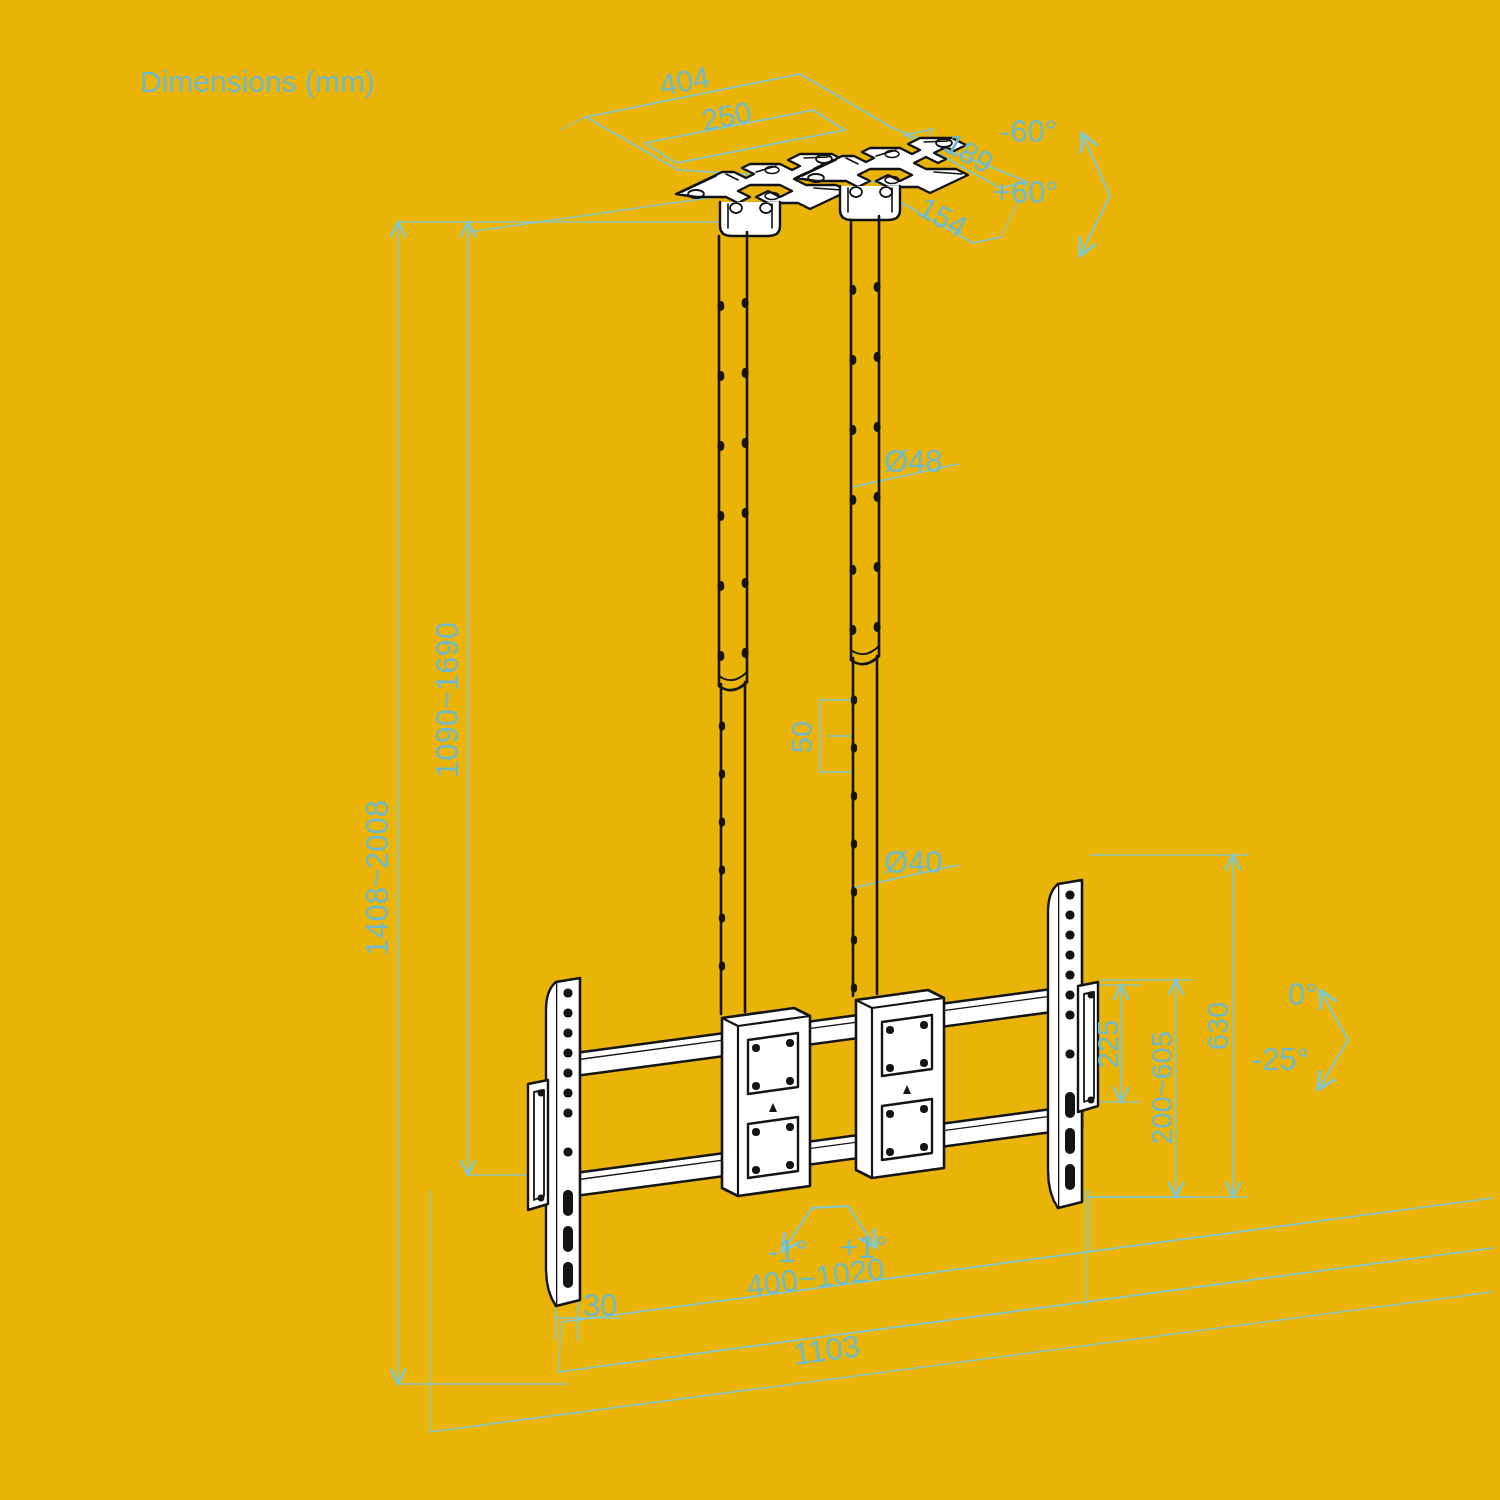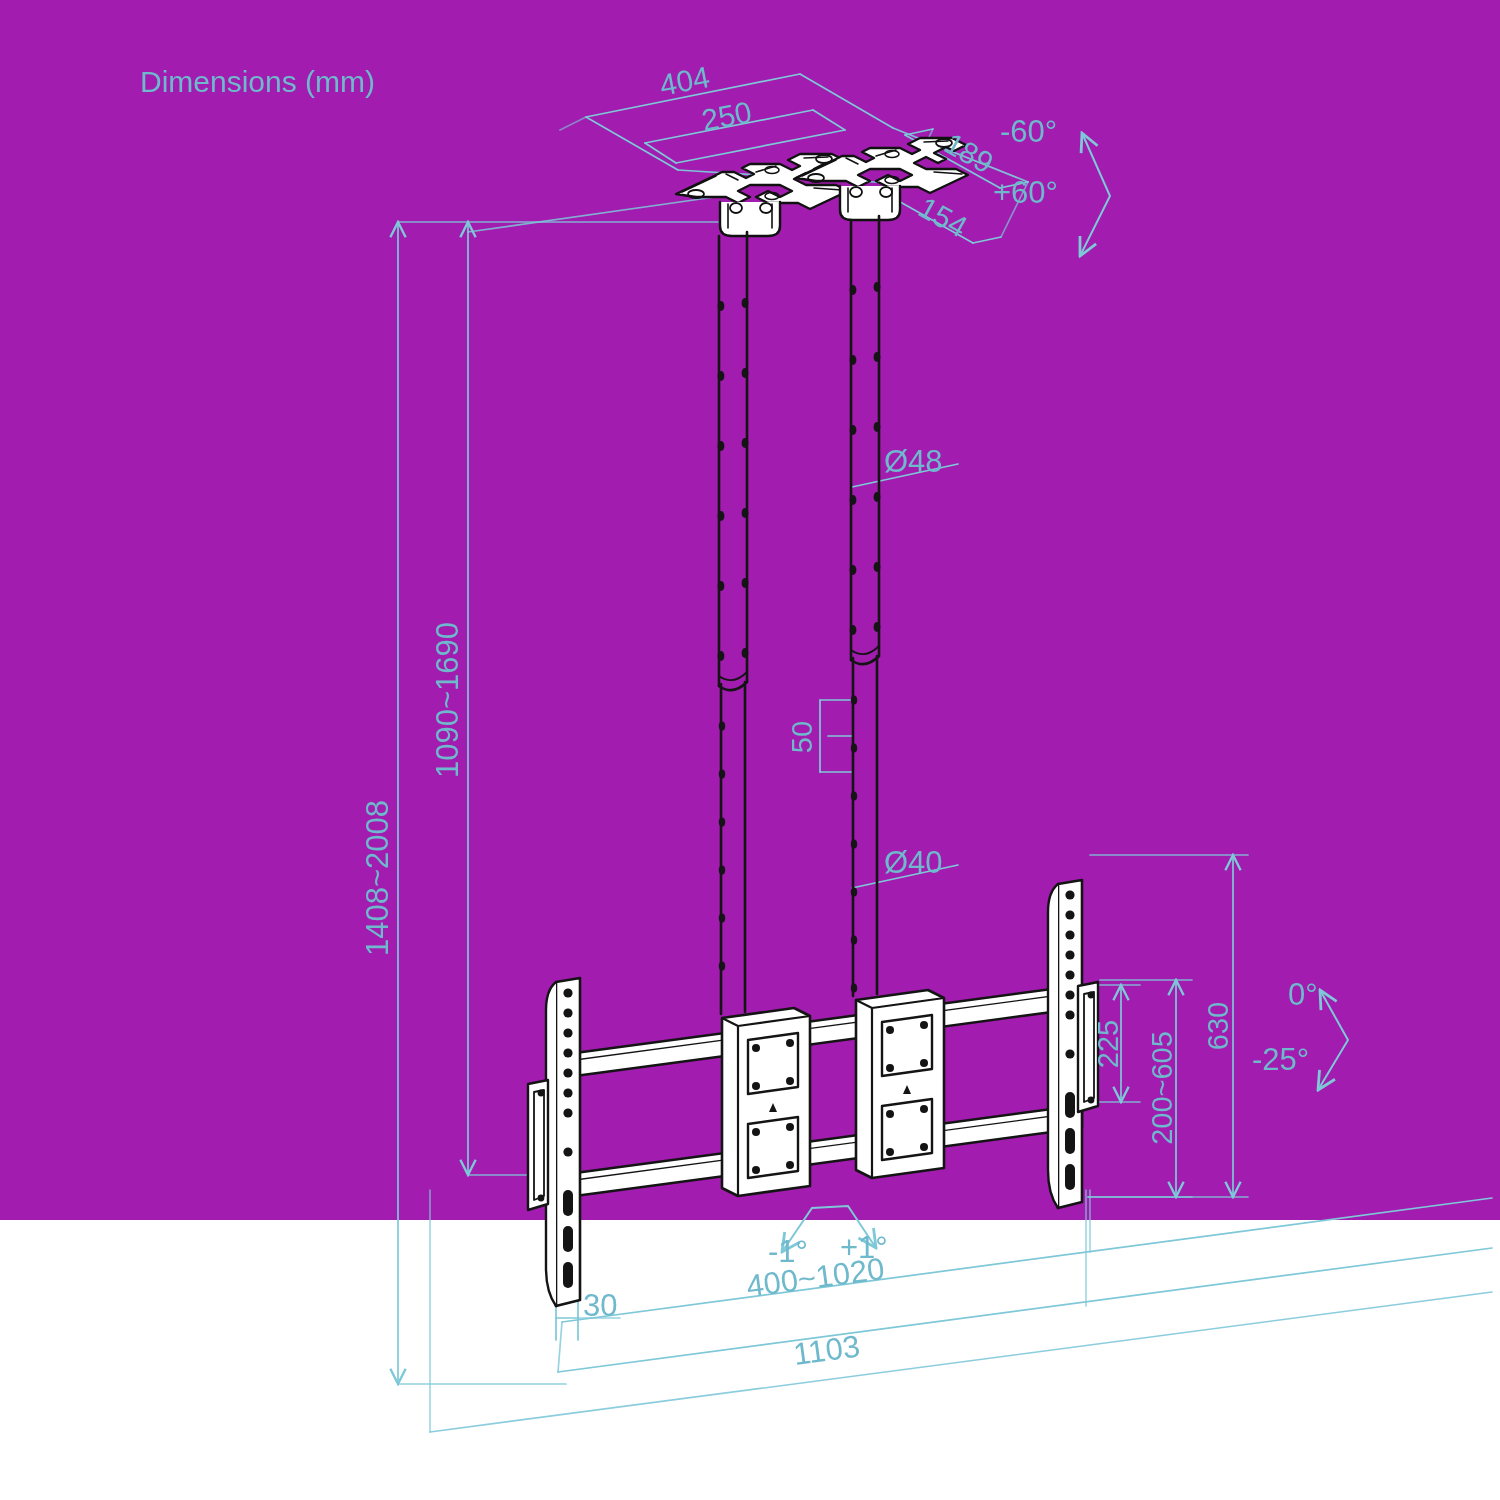--- a/index.html
+++ b/index.html
@@ -1,17 +1,17 @@
 <!DOCTYPE html>
 <html><head>
 <meta charset="utf-8">
 <style>
   html,body{margin:0;padding:0;background:#ffffff;}
   body{width:1500px;height:1500px;font-family:"Liberation Sans",sans-serif;overflow:hidden;}
-  #stage{position:relative;width:1500px;height:1220px;background:#a21caf;}
+  #stage{position:relative;width:1500px;height:1500px;background:#eab308;}
   #stage svg{position:absolute;left:0;top:0;width:1500px;height:1500px;}
   .dimtext{font-family:"Liberation Sans",sans-serif;}
 </style>
 </head>
 <body>
 
 <div id="stage">
 
   <svg viewBox="0 0 1500 1500" xmlns="http://www.w3.org/2000/svg">
 

